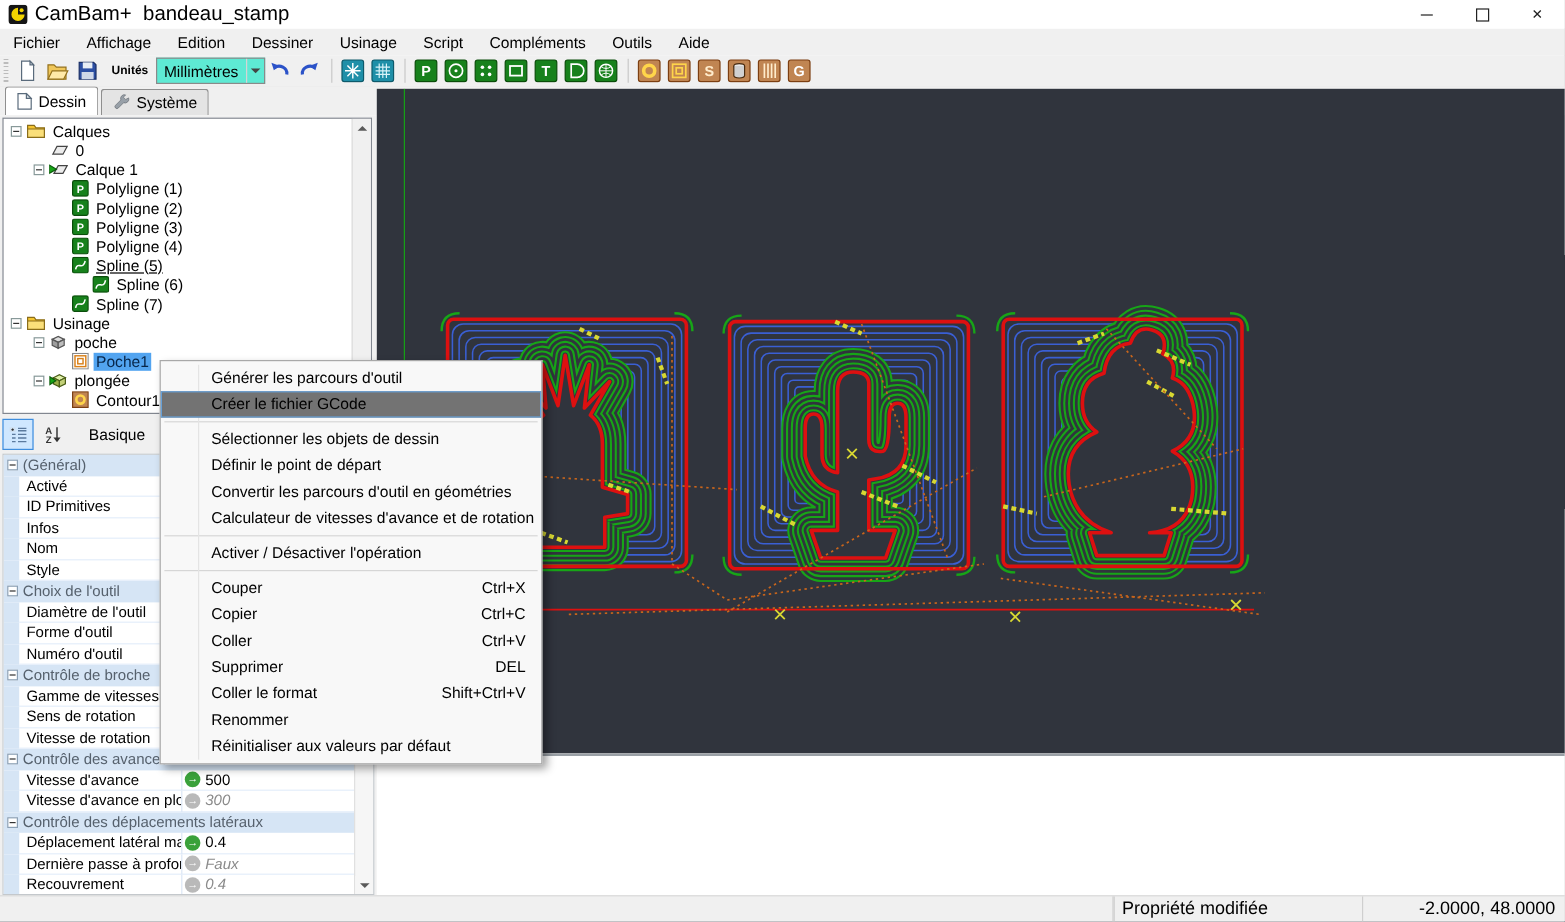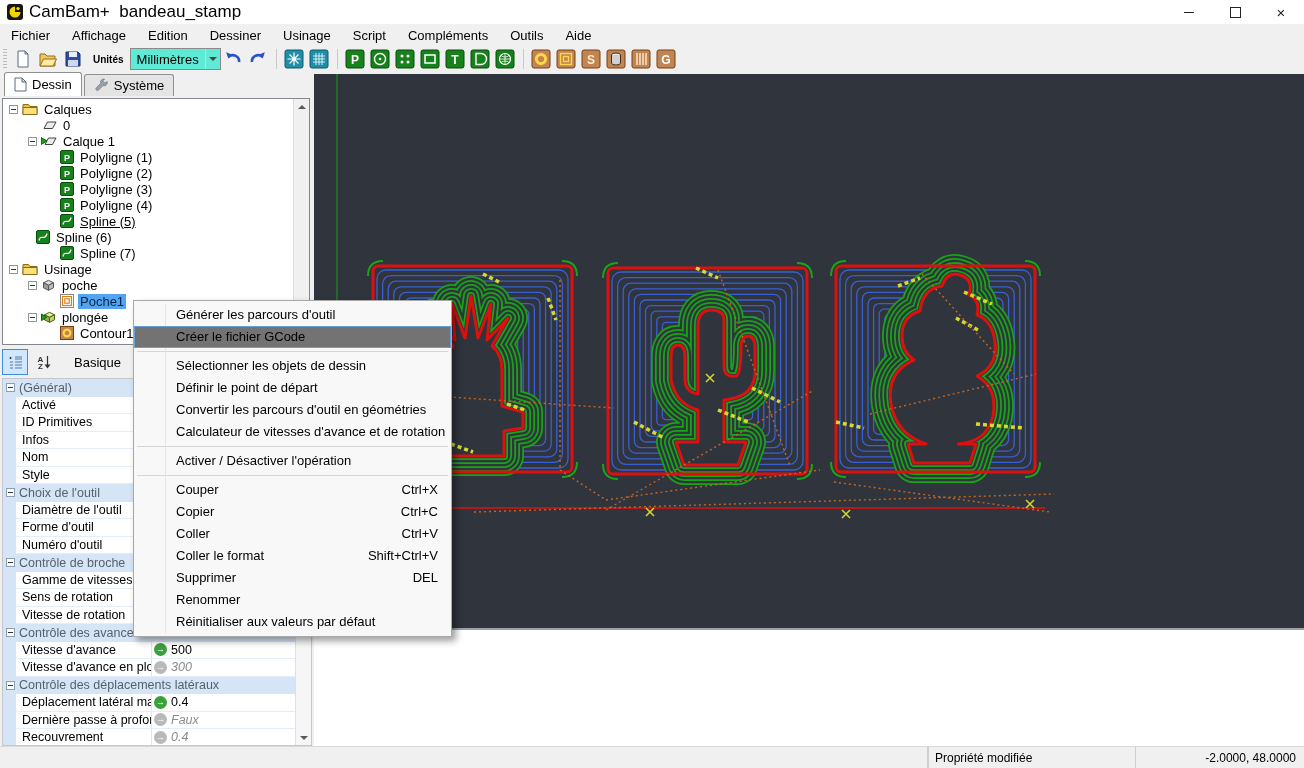--- a/index.html
+++ b/index.html
@@ -71,21 +71,21 @@
   .dotarrow.set{background:#3aa13a;}
   .dotarrow.def{background:#b9b9b9;}
   .pv-set{color:#000;}
   .pv-def{color:#8a8a8a;font-style:italic;}
   #pgscroll{position:absolute;right:0;top:0;bottom:0;width:15px;background:#f6f6f6;border-left:1px solid #e0e0e0;}
   
   #canvas{left:314px;top:74px;width:990px;height:554px;background:#30343d;}
   
   #bottompanel{left:314px;top:628px;width:990px;height:118px;background:#fff;border-top:2px solid #9aa0a6;box-sizing:border-box;}
   
-  #statusbar{left:0;top:746px;width:1304px;height:22px;background:#f0f0f0;border-top:1px solid #d9d9d9;display:flex;align-items:stretch;box-sizing:border-box;font-size:12px;}
+  #statusbar{left:0;top:746px;width:1304px;height:22px;background:#f0f0f0;border-top:1px solid #d9d9d9;display:flex;align-items:stretch;box-sizing:border-box;font-size:15px;}
   .stcell{border-right:1px solid #cfcfcf;display:flex;align-items:center;}
   #st-left{flex:1;}
   #st-msg{width:200px;padding-left:6px;border-left:1px solid #cfcfcf;}
   #st-coords{width:160px;justify-content:flex-end;padding-right:8px;border-right:none;}
   
   #ctxmenu{left:133px;top:300px;width:319px;background:#f8f8f8;border:1px solid #a8a8a8;
            box-shadow:4px 4px 7px rgba(0,0,0,.38);z-index:60;padding:3px 0;box-sizing:border-box;}
   #ctxmenu::before{content:"";position:absolute;left:31px;top:3px;bottom:3px;width:1px;background:#e4e4e4;}
   .ci{height:22px;line-height:22px;font-size:13px;padding-left:42px;position:relative;white-space:nowrap;}
   .ci .sc{position:absolute;right:13px;top:0;}
@@ -379,21 +379,21 @@
         <div class="trow" style="padding-left: 44px; text-decoration: underline;">
           <span class="expspace"></span>
           <span class="ticon">
             <svg width="14" height="14" viewBox="0 0 14 14">
               <rect x=".5" y=".5" width="13" height="13" rx="1.5" fill="#17811c" stroke="#0a4d0a"></rect>
               <path d="M3,10.5 C4.5,3 9,12 11,3.5" stroke="#fff" fill="none" stroke-width="1.3"></path>
             </svg>
           </span>
           <span class="tlabel">Spline (5)</span>
         </div>
-        <div class="trow" style="padding-left: 20px;">
+        <div class="trow" style="padding-left: 61px;">
           <span class="expspace"></span>
           <span class="ticon">
             <svg width="14" height="14" viewBox="0 0 14 14">
               <rect x=".5" y=".5" width="13" height="13" rx="1.5" fill="#17811c" stroke="#0a4d0a"></rect>
               <path d="M3,10.5 C4.5,3 9,12 11,3.5" stroke="#fff" fill="none" stroke-width="1.3"></path>
             </svg>
           </span>
           <span class="tlabel">Spline (6)</span>
         </div>
         <div class="trow" style="padding-left: 44px;">
@@ -781,17 +781,17 @@
     <div class="ci"><span>Sélectionner les objets de dessin</span></div>
     <div class="ci"><span>Définir le point de départ</span></div>
     <div class="ci"><span>Convertir les parcours d'outil en géométries</span></div>
     <div class="ci"><span>Calculateur de vitesses d'avance et de rotation</span></div>
     <div class="csep"></div>
     <div class="ci"><span>Activer / Désactiver l'opération</span></div>
     <div class="csep"></div>
     <div class="ci"><span>Couper</span><span class="sc">Ctrl+X</span></div>
     <div class="ci"><span>Copier</span><span class="sc">Ctrl+C</span></div>
     <div class="ci"><span>Coller</span><span class="sc">Ctrl+V</span></div>
+    <div class="ci"><span>Supprimer</span><span class="sc">DEL</span></div>
     <div class="ci"><span>Coller le format</span><span class="sc">Shift+Ctrl+V</span></div>
-    <div class="ci"><span>Supprimer</span><span class="sc">DEL</span></div>
     <div class="ci"><span>Renommer</span></div>
     <div class="ci"><span>Réinitialiser aux valeurs par défaut</span></div>
   </div>
 
 </body></html>

